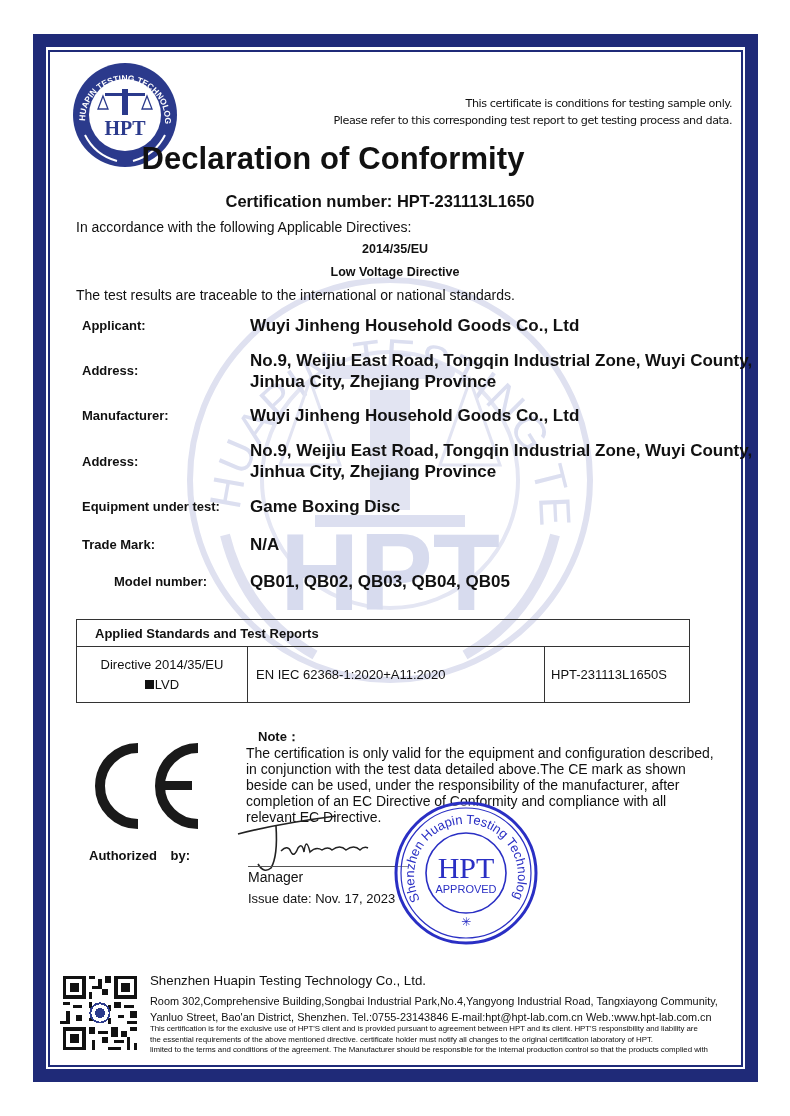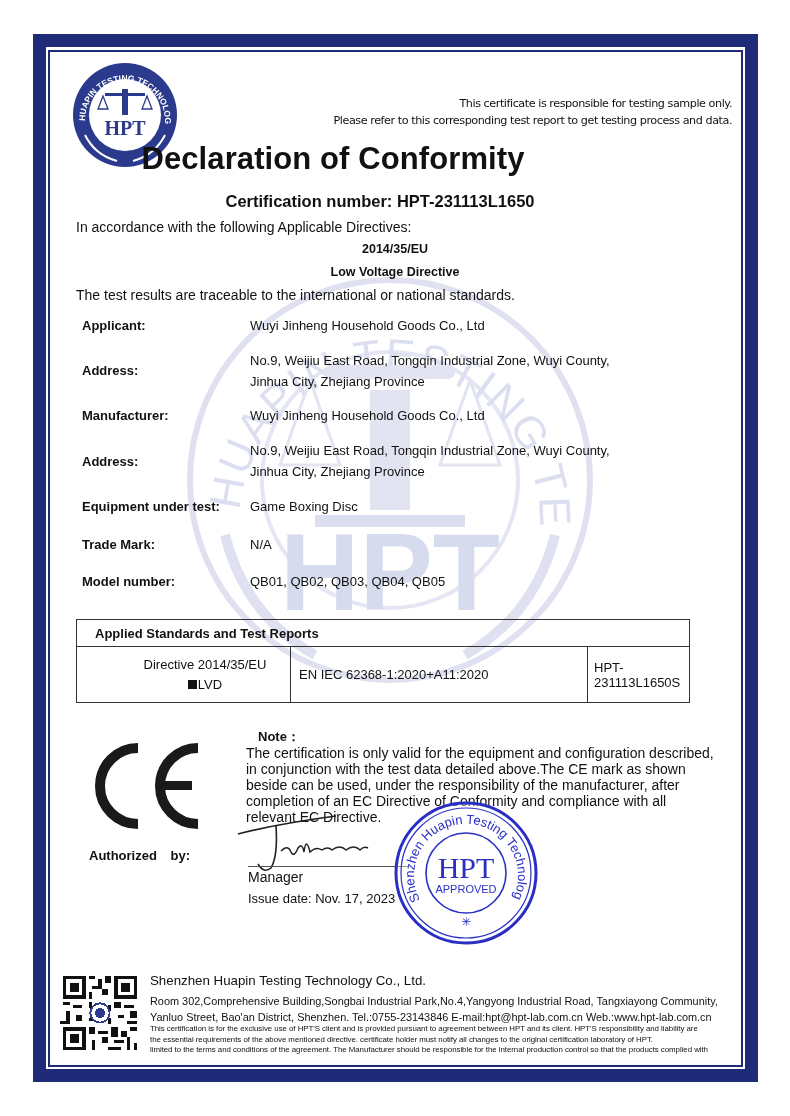--- a/index.html
+++ b/index.html
@@ -8,25 +8,25 @@
   .inner-frame { position: absolute; left: 48px; top: 50px; width: 695px; height: 1017px; box-sizing: border-box; border: 2px solid #1f2a78; }
   .watermark { position: absolute; left: 185px; top: 275px; width: 410px; height: 410px; opacity: 1; }
   .logo { position: absolute; left: 65px; top: 55px; width: 120px; height: 115px; }
   .disclaimer { position: absolute; right: 58px; top: 95px; text-align: right; font-size: 11.2px; line-height: 17px; font-family: "DejaVu Sans", sans-serif; letter-spacing: -0.45px; }
   .disclaimer div { }
   .title { position: absolute; left: 0; width: 666px; top: 141px; text-align: center; font-size: 31px; font-weight: bold; letter-spacing: 0.1px; }
   .cert-num { position: absolute; left: 0; width: 760px; top: 192px; text-align: center; font-size: 16.5px; font-weight: bold; }
   .line { position: absolute; left: 76px; font-size: 14px; }
   .center-bold { position: absolute; left: 0; width: 790px; text-align: center; font-size: 12.5px; font-weight: bold; }
   .field-label { position: absolute; left: 82px; font-size: 13px; font-weight: bold; }
-  .field-value { position: absolute; left: 250px; font-size: 13px; font-weight: normal; line-height: 21px; }
+  .field-value { position: absolute; left: 250px; font-size: 17px; font-weight: bold; line-height: 21px; }
   table.std { position: absolute; left: 76px; top: 619px; width: 614px; border-collapse: collapse; font-size: 13px; }
   table.std td { border: 1px solid #333; padding: 0; }
   table.std .hdr td { height: 26px; font-weight: bold; padding-left: 18px; }
-  table.std .row td { height: 55px; padding-left: 43px; }
+  table.std .row td { height: 55px; }
   .c1 { width: 170px; text-align: center; line-height: 20px; }
   .c2 { width: 288px; padding-left: 8px !important; }
   .c3 { padding-left: 6px !important; }
   .sq { display: inline-block; width: 9px; height: 9px; background: #111; margin-right: 1px; vertical-align: 0px; }
   .ce { position: absolute; left: 88px; top: 742px; width: 120px; height: 88px; }
   .note-title { position: absolute; left: 258px; top: 728px; font-size: 13px; font-weight: bold; }
   .note-text { position: absolute; left: 246px; top: 745px; width: 470px; font-size: 14px; line-height: 16px; }
   .auth { position: absolute; left: 89px; top: 848px; font-size: 13px; font-weight: bold; word-spacing: 10px; }
   .sig-line { position: absolute; left: 248px; top: 866px; width: 160px; height: 1px; background: #555; }
   .manager { position: absolute; left: 248px; top: 869px; font-size: 14px; }
@@ -71,21 +71,21 @@
   <rect x="57" y="34" width="6" height="26" fill="#2b3a8c"></rect>
   <rect x="40" y="38" width="40" height="3" fill="#2b3a8c"></rect>
   <path d="M38 41 L33 54 L43 54 Z" fill="none" stroke="#2b3a8c" stroke-width="1.3"></path>
   <path d="M82 41 L77 54 L87 54 Z" fill="none" stroke="#2b3a8c" stroke-width="1.3"></path>
   <text x="60" y="80" text-anchor="middle" font-family="Liberation Serif, serif" font-weight="bold" font-size="20" fill="#2b3a8c">HPT</text>
   <path d="M20 80 Q 30 100 52 106" fill="none" stroke="#ffffff" stroke-width="2"></path>
   <path d="M100 80 Q 90 100 68 106" fill="none" stroke="#ffffff" stroke-width="2"></path>
 </svg>
 
 <div class="disclaimer">
-  <div>This certificate is responsible for testing sample only.</div>
+  <div>This certificate is conditions for testing sample only.</div>
   <div>Please refer to this corresponding test report to get testing process and data.</div>
 </div>
 
 <div class="title">Declaration of Conformity</div>
 <div class="cert-num">Certification number: HPT-231113L1650</div>
 
 <div class="line" style="top:219px;">In accordance with the following Applicable Directives:</div>
 <div class="center-bold" style="top:242px;">2014/35/EU</div>
 <div class="center-bold" style="top:265px;">Low Voltage Directive</div>
 <div class="line" style="top:287px;">The test results are traceable to the international or national standards.</div>
@@ -115,21 +115,21 @@
 <div class="field-label" style="top:499px;">Equipment under test:</div>
 <div class="field-value" style="top:496px;">
     <div>Game Boxing Disc</div>
   </div>
 
 <div class="field-label" style="top:537px;">Trade Mark:</div>
 <div class="field-value" style="top:534px;">
     <div>N/A</div>
   </div>
 
-<div class="field-label" style="top:574px;">Model number:</div>
+<div class="field-label" style="top:574px;margin-left:32px;">Model number:</div>
 <div class="field-value" style="top:571px;">
     <div>QB01, QB02, QB03, QB04, QB05</div>
   </div>
 
 <table class="std">
   <tbody>
       <tr class="hdr">
     <td colspan="3">Applied Standards and Test Reports</td>
   </tr>
   <tr class="row">

